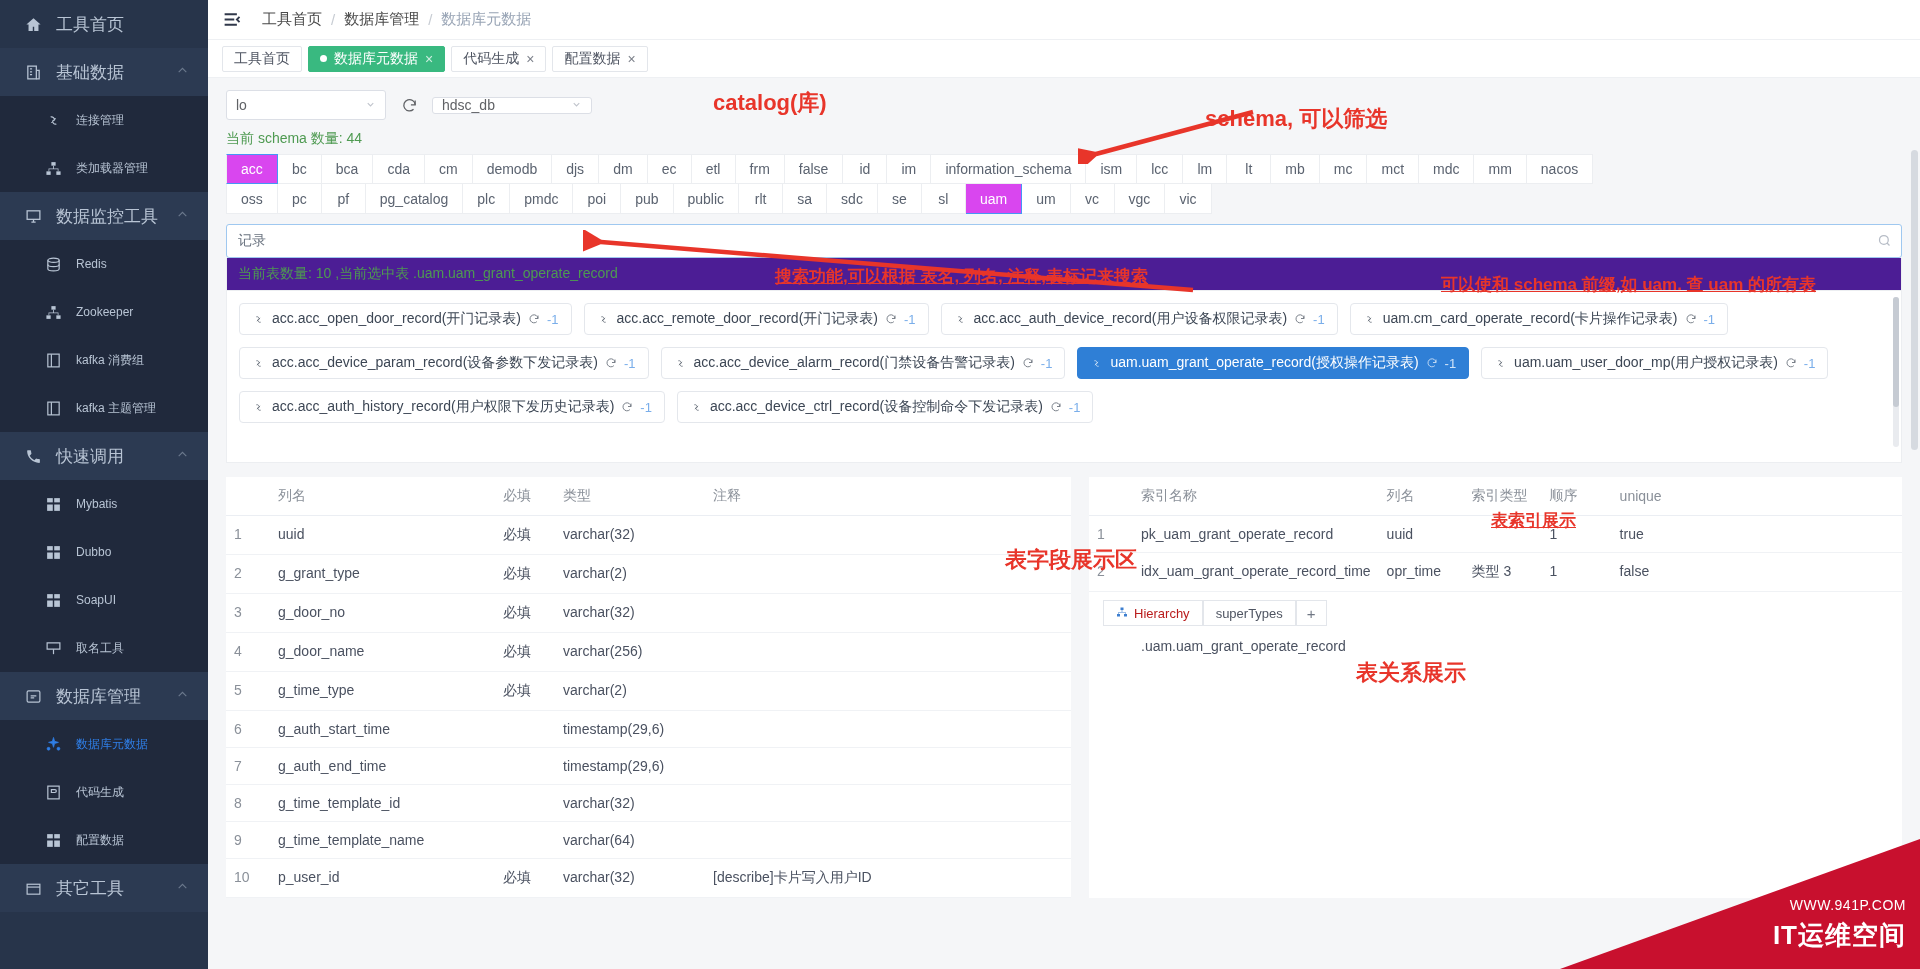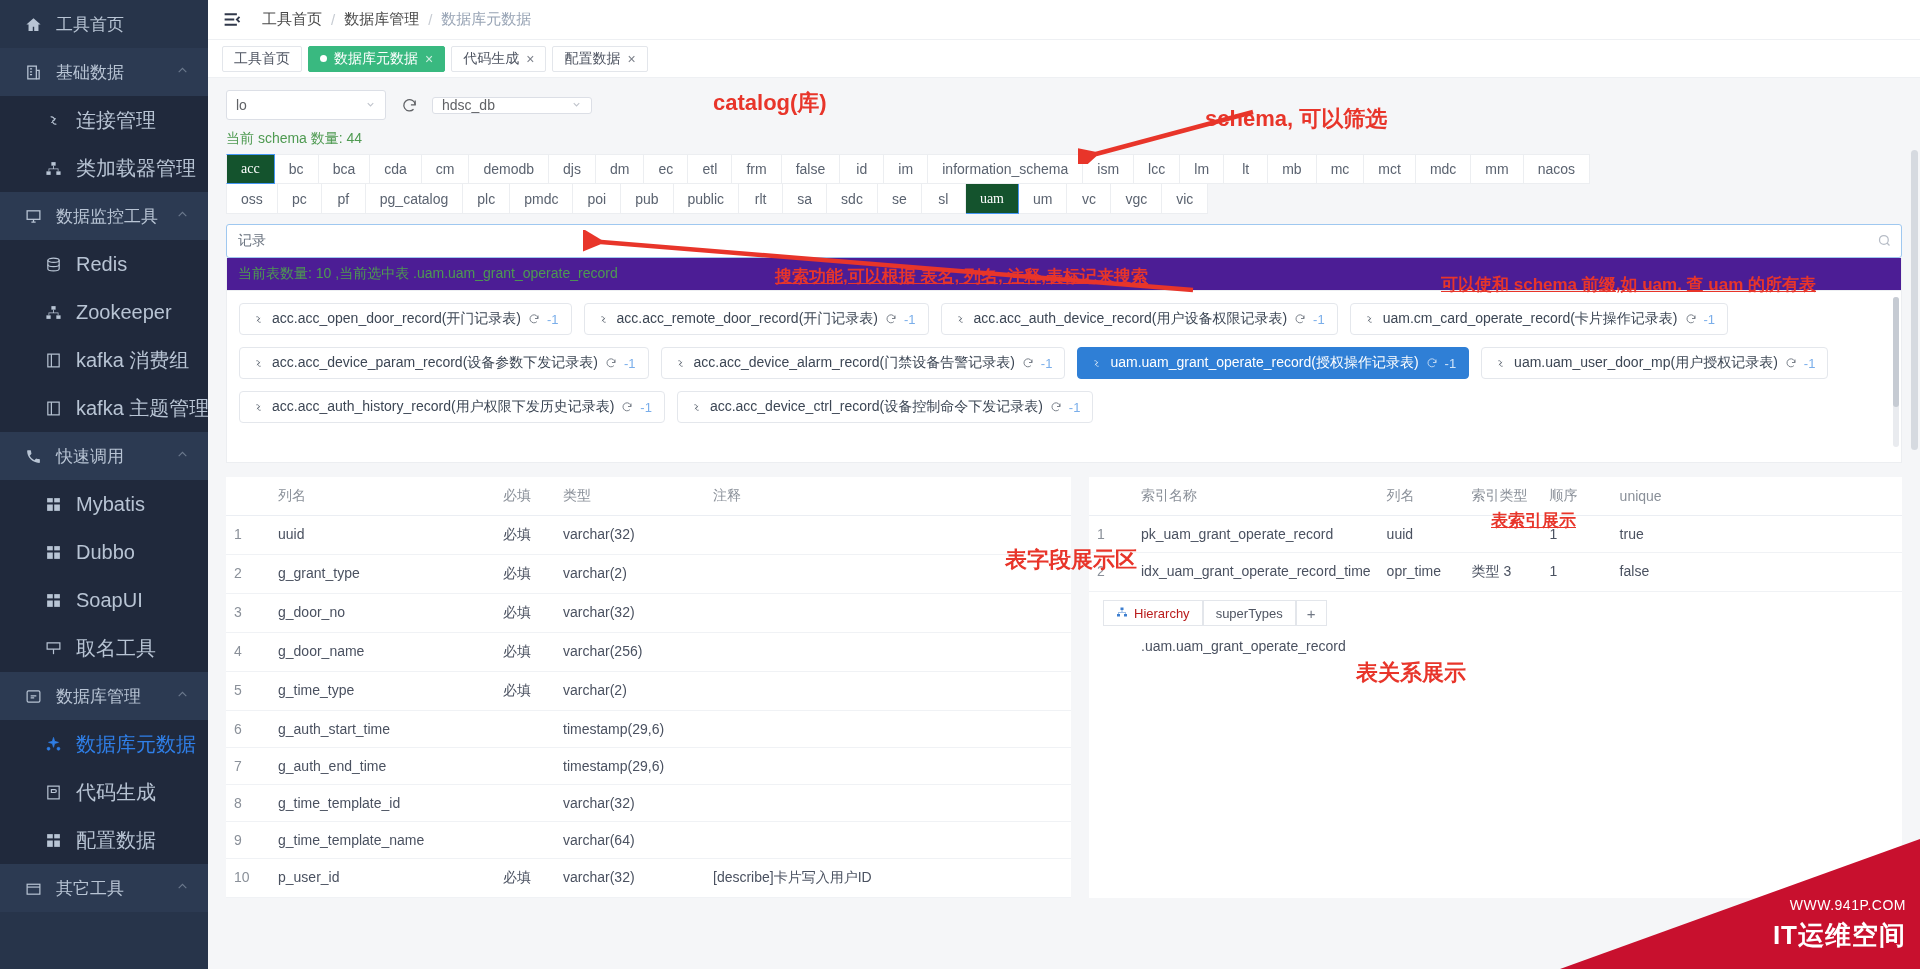--- a/index.html
+++ b/index.html
@@ -24,21 +24,21 @@
   .nav-group-head.plain { background: #27344a; }
   .nav-group-head .gicon { width: 22px; flex: 0 0 22px; margin-right: 12px; display:flex; align-items:center; justify-content:center; }
   .nav-group-head .glabel { flex: 1; white-space: nowrap; font-size: 17px; }
   .nav-group-head .caret { width: 14px; opacity: .45; }
   .nav-sub { background: #20293c; }
   .nav-item {
     height: 48px; display: flex; align-items: center;
     padding: 0 18px 0 42px; cursor: pointer; white-space: nowrap;
   }
   .nav-item .iicon { width: 22px; flex: 0 0 22px; margin-right: 12px; display:flex; align-items:center; justify-content:center; }
-  .nav-item .ilabel { font-size: 20px; }
+  .nav-item .ilabel { font-size: 12px; }
   .nav-item.active .ilabel { color: #2f7fe8; }
   .nav-item.active .iicon svg { stroke: #2f7fe8; fill: #2f7fe8; }
   .sb-ico { width: 17px; height: 17px; display:block; }
 
   
   .main { flex: 1; height: 969px; background: #f5f6f8; position: relative; overflow: hidden; }
   .topbar {
     height: 40px; background: #fff; display: flex; align-items: center;
     padding-left: 14px; border-bottom: 1px solid #eef0f3;
   }
@@ -84,21 +84,21 @@
   .schema-rows { margin-bottom: 10px; }
   .schema-row { display: flex; flex-wrap: nowrap; }
   .schema-chip {
     height: 30px; min-width: 44px; padding: 0 14px;
     border: 1px solid #eceef1; border-left: none; background: #fff;
     display: flex; align-items: center; justify-content: center;
     font-size: 14px; color: #5b6370; cursor: pointer; white-space: nowrap;
   }
   .schema-row .schema-chip:first-child { border-left: 1px solid #eceef1; }
   .schema-row:nth-child(2) .schema-chip { border-top: none; }
-  .schema-chip.active { background: #14532d; color: #fff; border-color: #4596f5; font-family: Liberation Serif, serif; }
+  .schema-chip.active { background: #d946ef; color: #fff; border-color: #4596f5; }
 
   .search-wrap { position: relative; margin-bottom: 0; }
   .search-input {
     width: 100%; height: 34px; border: 1px solid #9fc8f0; border-radius: 3px;
     background: #fff; padding: 0 34px 0 11px; font-size: 14px; color: #6b7480;
     font-family: "Liberation Sans", sans-serif; outline: none;
   }
   .search-input::placeholder { color: #6b7480; }
   .search-ico { position: absolute; right: 10px; top: 9px; color: #b6bcc6; }
 

